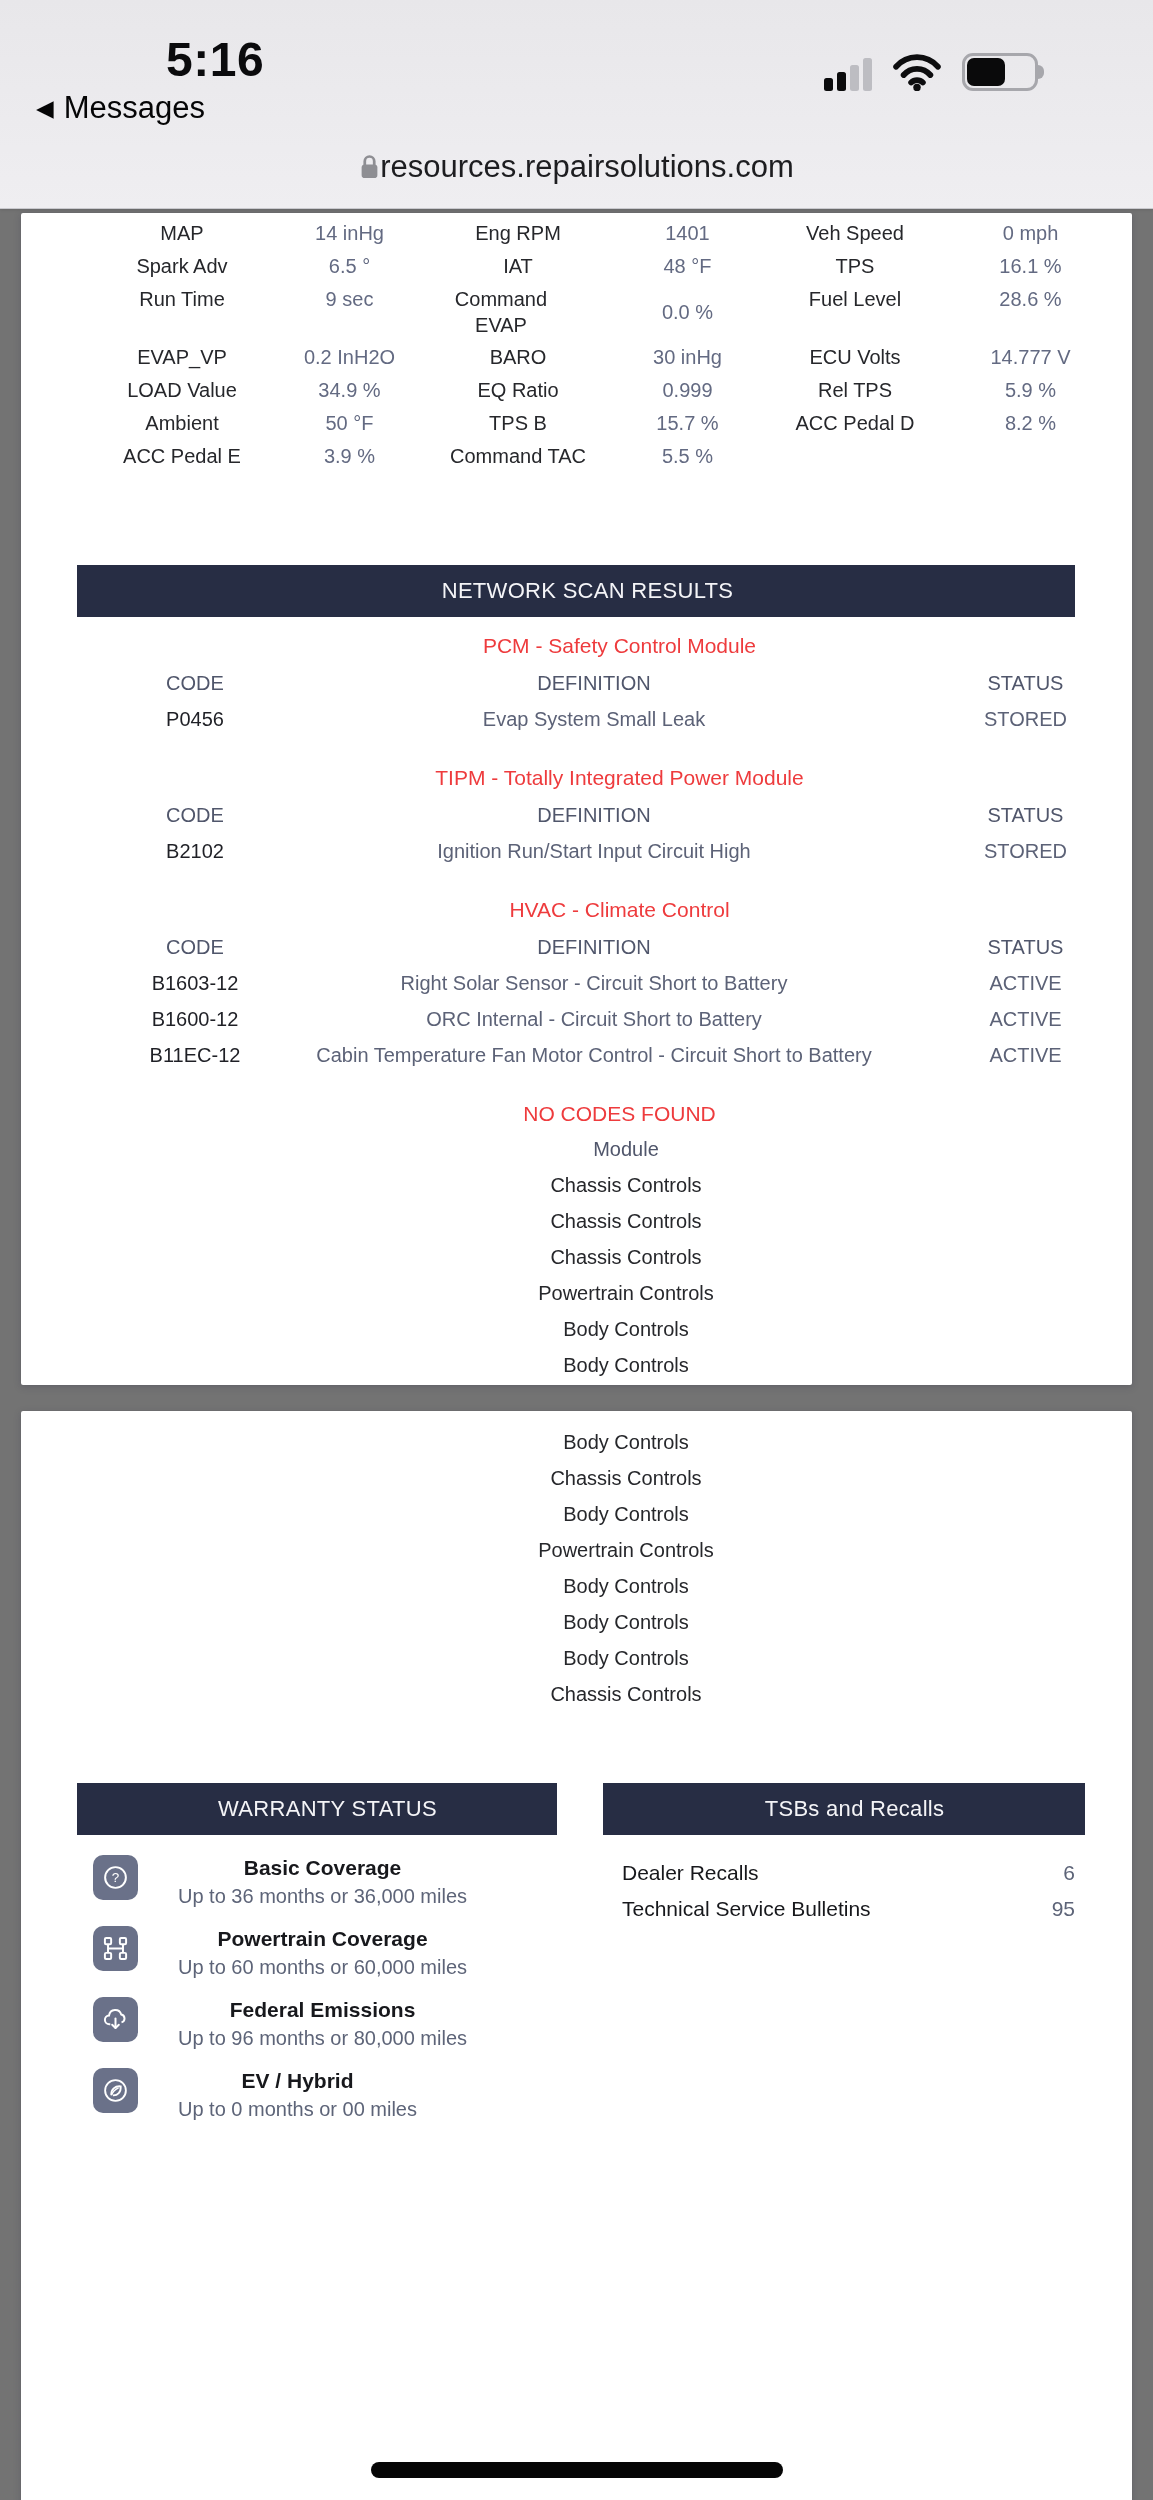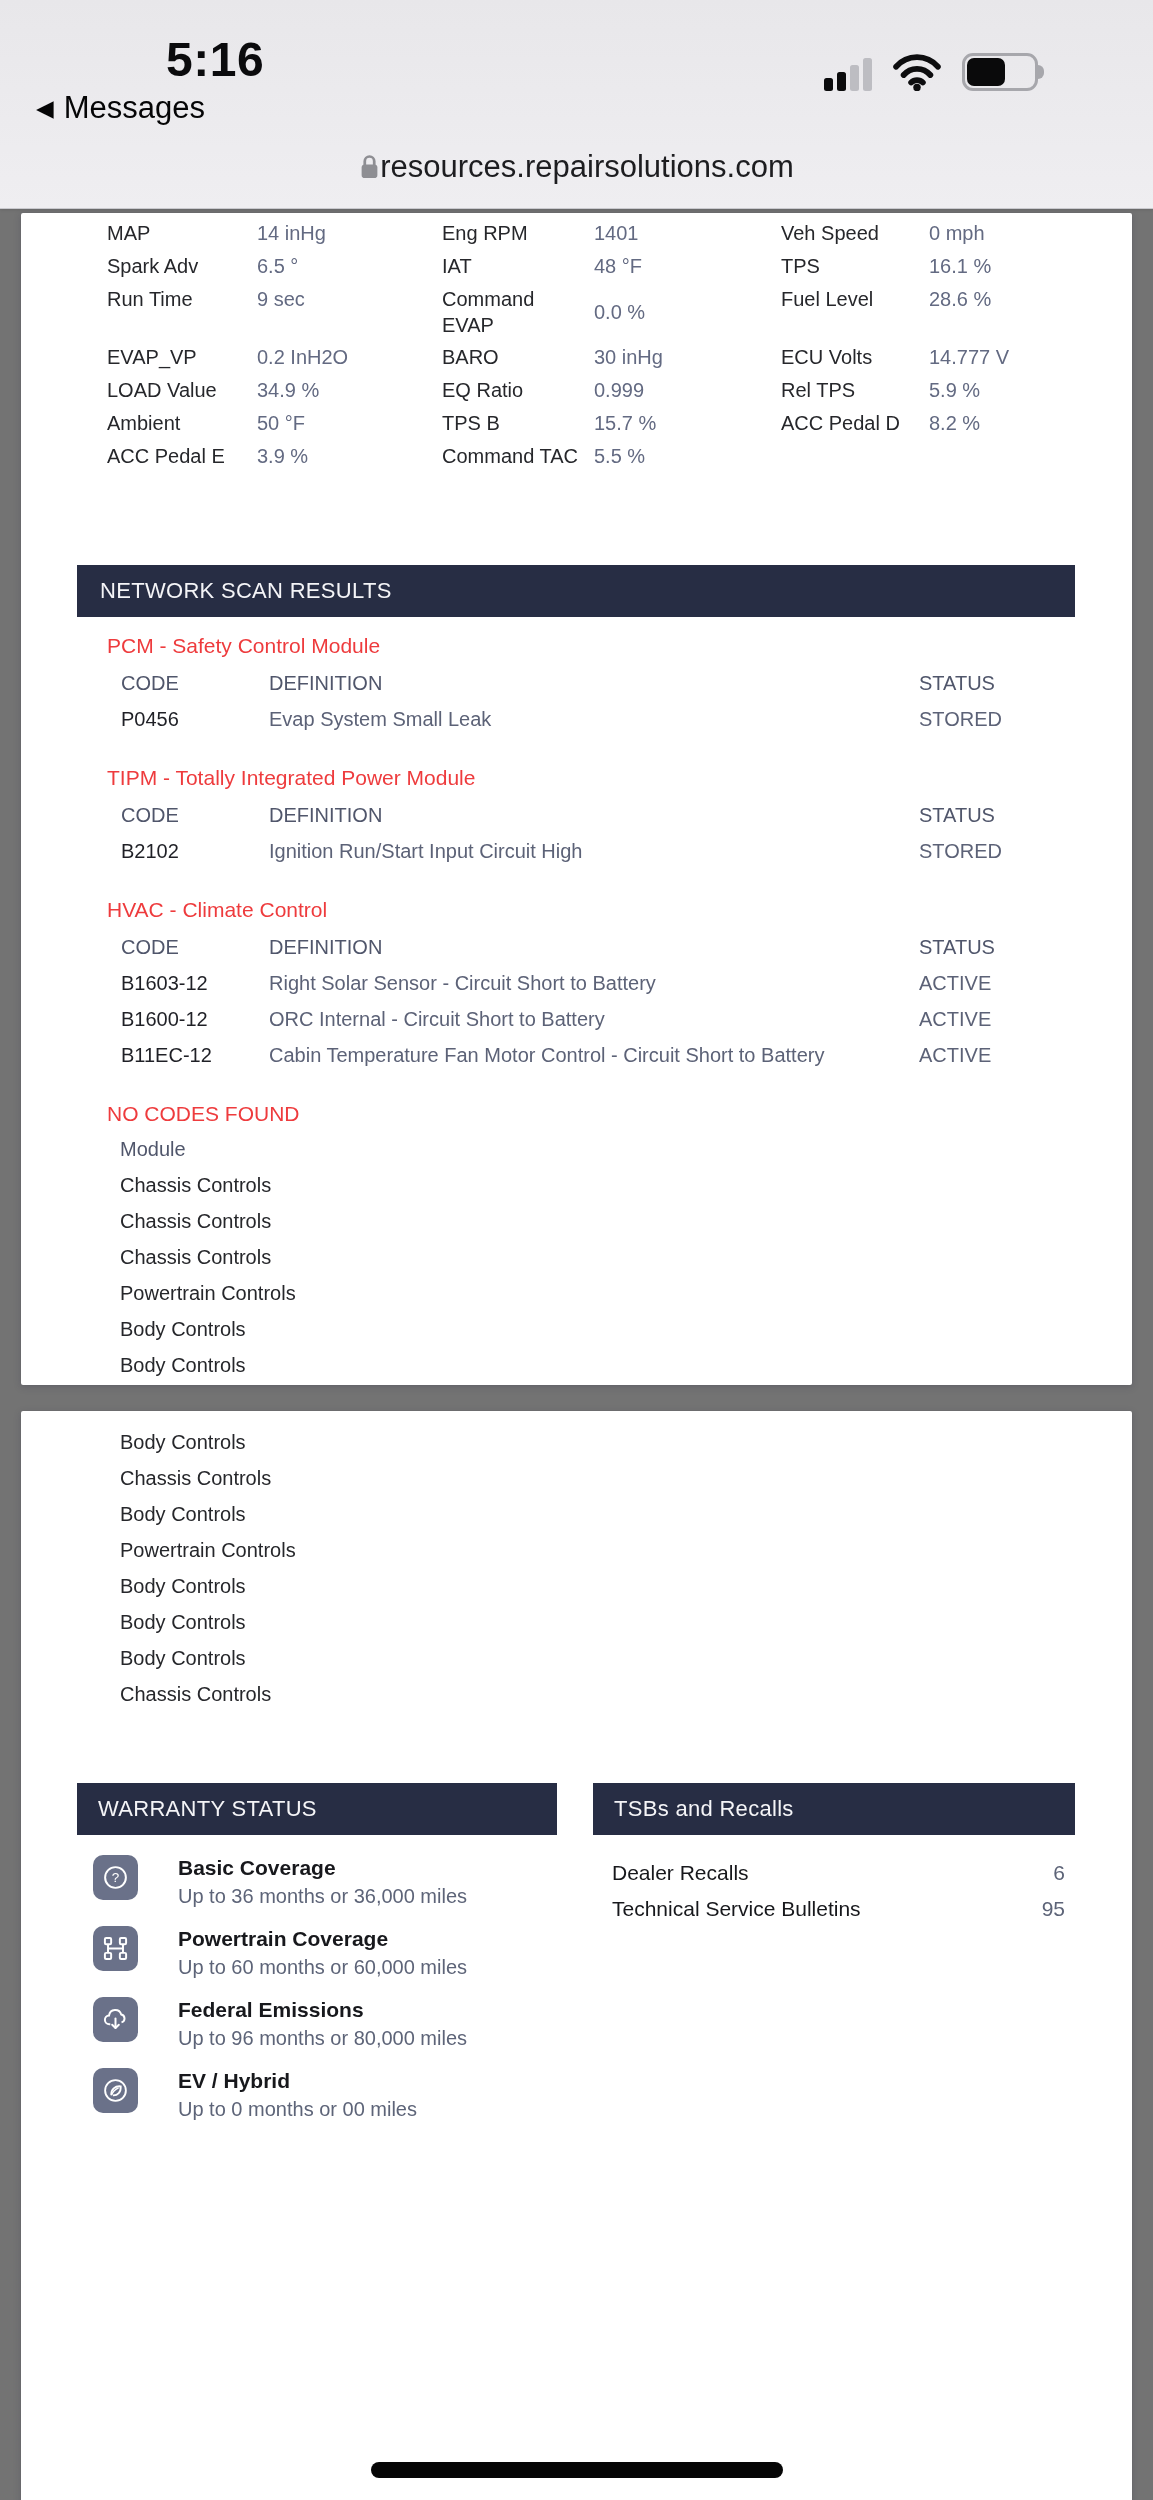--- a/index.html
+++ b/index.html
@@ -27,21 +27,21 @@
   .cellbars i.b2{height:19px;background:#0b0b0c;}
   .cellbars i.b3{height:26px;background:#bdbdc2;}
   .cellbars i.b4{height:33px;background:#bdbdc2;}
   .battery{position:relative;width:90px;height:38px;}
   .battery .shell{position:absolute;left:0;top:0;width:76px;height:38px;border:3px solid #a7a7ac;border-radius:11px;box-sizing:border-box;}
   .battery .fill{position:absolute;left:5px;top:5px;width:38px;height:28px;background:#0a0a0b;border-radius:7px;}
   .battery .cap{position:absolute;right:8px;top:12px;width:6px;height:14px;background:#a7a7ac;border-radius:0 6px 6px 0;}
   .urlrow{position:absolute;left:0;right:0;top:128px;height:78px;display:flex;align-items:center;justify-content:center;}
   .urltext{font-size:31px;color:#1d1d20;}
   
-  .page{position:absolute;top:208px;left:0;right:0;bottom:0;}
+  .page{position:absolute;top:208px;left:0;right:0;bottom:0;text-align:center;}
   .card{
     position:absolute;left:21px;width:1111px;background:#ffffff;border-radius:2px;
     box-shadow:0 2px 7px rgba(55,55,80,.28),0 0 1px rgba(0,0,0,.18);
   }
   .card1{top:5px;height:1172px;}
   .card2{top:1203px;height:1150px;}
   
   .livedata{margin:4px 0 0 86px;}
   .ld-row{display:grid;grid-template-columns:150px 185px 152px 187px 148px auto;}
   .ld-row div{line-height:33px;font-size:20px;white-space:nowrap;}
@@ -63,21 +63,21 @@
   .code-table{margin:6px 0 0 100px;font-size:20px;}
   .ct-row{display:grid;grid-template-columns:148px 650px auto;line-height:36px;}
   .ct-head div{color:#50566b;}
   .ct-code{color:#1f2026;}
   .ct-def,.ct-status{color:#5c6277;}
   .nc-list{margin:4px 0 0 99px;font-size:20px;line-height:36px;}
   .nc-colhead{color:#50566b;}
   .nc-item{color:#26272b;}
   .card2 .nc-list{margin:0 0 0 99px;padding-top:13px;}
   
-  .bottom-cols{display:flex;margin:71px 0 0 56px;gap:36px;align-items:flex-start;}
+  .bottom-cols{display:flex;margin:71px 0 0 56px;gap:46px;align-items:flex-start;}
   .wcol{width:480px;}
   .tcol{width:482px;}
   .wcol .bar-header,.tcol .bar-header{padding-left:21px;}
   .w-items{margin-top:20px;}
   .w-item{display:flex;margin:0 0 16px 16px;}
   .w-icon{flex:0 0 45px;width:45px;height:45px;background:#6a7189;border-radius:10px;display:flex;align-items:center;justify-content:center;}
   .w-text{margin-left:40px;}
   .w-title{font-size:21px;font-weight:700;color:#17181c;line-height:26px;}
   .w-sub{font-size:20px;color:#5d6478;line-height:27px;margin-top:2px;}
   .t-rows{margin-top:20px;padding:0 10px 0 19px;}

